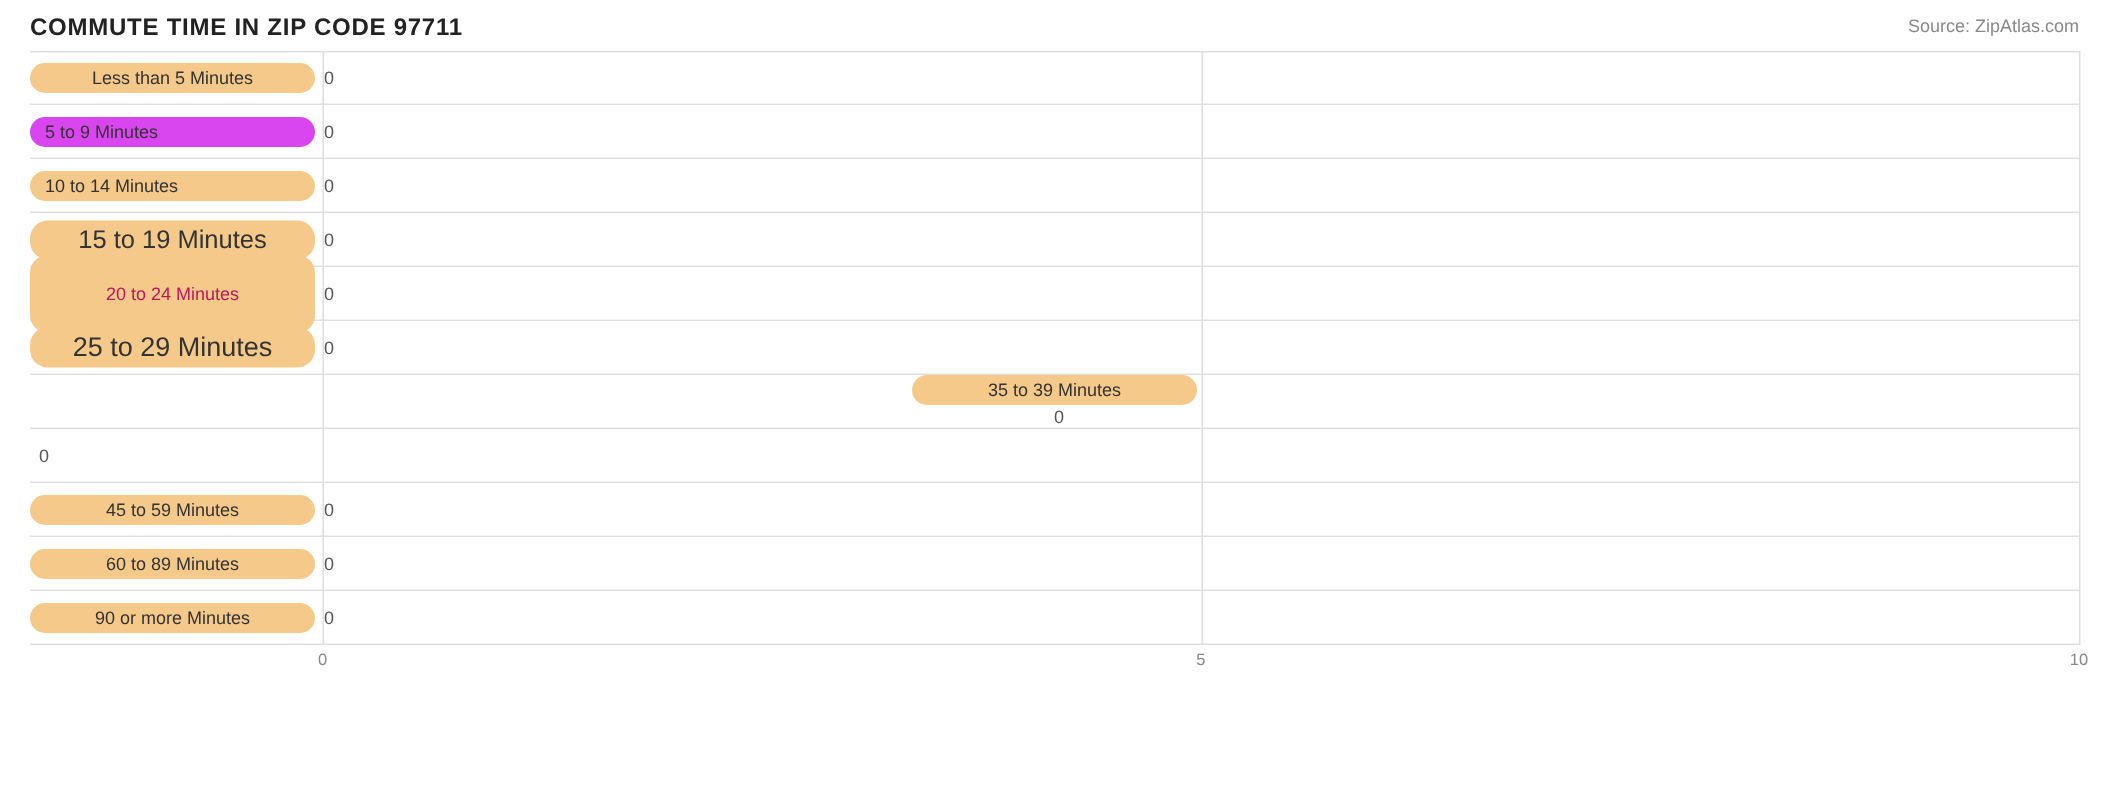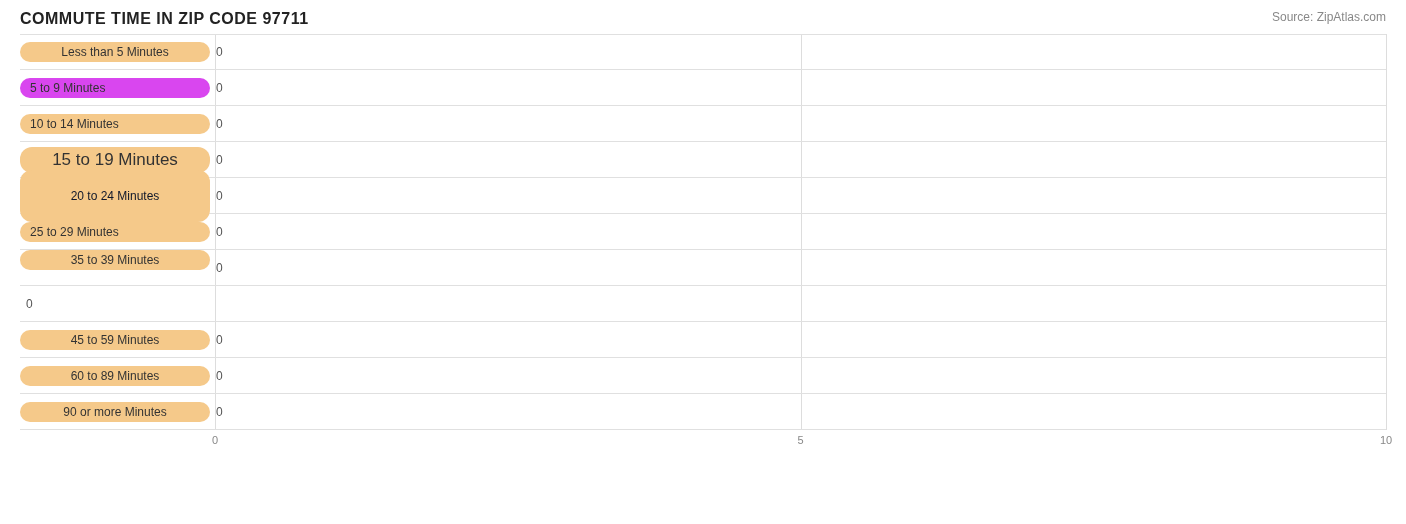--- a/index.html
+++ b/index.html
@@ -68,32 +68,32 @@
           <span style="font-size: 12px; color: rgb(85, 85, 85); margin-left: 6px; font-family: Arial, sans-serif;">0</span>
         </div>
       </div>
       <div style="display: flex; align-items: center; height: 36px; border-bottom: 1px solid rgb(224, 224, 224); position: relative;">
         <div style="width: 190px; min-width: 190px; font-size: 17px; color: rgb(51, 51, 51); background: rgb(245, 201, 138); border-radius: 12px; padding: 3px 10px; text-align: center; z-index: 2; position: relative; font-family: Arial, sans-serif; white-space: nowrap; overflow: hidden; text-overflow: ellipsis;">15 to 19 Minutes</div>
         <div style="flex: 1 1 0%; height: 100%; position: relative; display: flex; align-items: center;">
           <span style="font-size: 12px; color: rgb(85, 85, 85); margin-left: 6px; font-family: Arial, sans-serif;">0</span>
         </div>
       </div>
       <div style="display: flex; align-items: center; height: 36px; border-bottom: 1px solid rgb(224, 224, 224); position: relative;">
-        <div style="width: 190px; min-width: 190px; font-size: 12px; color: #0f172a; background: rgb(245, 201, 138); border-radius: 12px; padding: 19px 10px; text-align: center; z-index: 2; position: relative; font-family: Arial, sans-serif; white-space: nowrap; overflow: hidden; text-overflow: ellipsis;">20 to 24 Minutes</div>
+        <div style="width: 190px; min-width: 190px; font-size: 12px; color: #be185d; background: rgb(245, 201, 138); border-radius: 12px; padding: 19px 10px; text-align: center; z-index: 2; position: relative; font-family: Arial, sans-serif; white-space: nowrap; overflow: hidden; text-overflow: ellipsis;">20 to 24 Minutes</div>
         <div style="flex: 1 1 0%; height: 100%; position: relative; display: flex; align-items: center;">
           <span style="font-size: 12px; color: rgb(85, 85, 85); margin-left: 6px; font-family: Arial, sans-serif;">0</span>
         </div>
       </div>
       <div style="display: flex; align-items: center; height: 36px; border-bottom: 1px solid rgb(224, 224, 224); position: relative;">
-        <div style="width: 190px; min-width: 190px; font-size: 12px; color: rgb(51, 51, 51); background: rgb(245, 201, 138); border-radius: 12px; padding: 3px 10px; text-align: left; z-index: 2; position: relative; font-family: Arial, sans-serif; white-space: nowrap; overflow: hidden; text-overflow: ellipsis;">25 to 29 Minutes</div>
+        <div style="width: 190px; min-width: 190px; font-size: 18px; color: rgb(51, 51, 51); background: rgb(245, 201, 138); border-radius: 12px; padding: 3px 10px; text-align: center; z-index: 2; position: relative; font-family: Arial, sans-serif; white-space: nowrap; overflow: hidden; text-overflow: ellipsis;">25 to 29 Minutes</div>
         <div style="flex: 1 1 0%; height: 100%; position: relative; display: flex; align-items: center;">
           <span style="font-size: 12px; color: rgb(85, 85, 85); margin-left: 6px; font-family: Arial, sans-serif;">0</span>
         </div>
       </div>
-      <div style="display: flex; align-items: flex-start; height: 36px; border-bottom: 1px solid rgb(224, 224, 224); position: relative;">
+      <div style="display: flex; align-items: center; height: 36px; border-bottom: 1px solid rgb(224, 224, 224); position: relative; flex-direction: column;">
         <div style="width: 190px; min-width: 190px; font-size: 12px; color: rgb(51, 51, 51); background: rgb(245, 201, 138); border-radius: 12px; padding: 3px 10px; text-align: center; z-index: 2; position: relative; font-family: Arial, sans-serif; white-space: nowrap; overflow: hidden; text-overflow: ellipsis;">35 to 39 Minutes</div>
         <div style="flex: 1 1 0%; height: 100%; position: relative; display: flex; align-items: center;">
           <span style="font-size: 12px; color: rgb(85, 85, 85); margin-left: 6px; font-family: Arial, sans-serif;">0</span>
         </div>
       </div>
       <div style="display: flex; align-items: center; height: 36px; border-bottom: 1px solid rgb(224, 224, 224); position: relative;">
         <div style="flex: 1 1 0%; height: 100%; position: relative; display: flex; align-items: center;">
           <span style="font-size: 12px; color: rgb(85, 85, 85); margin-left: 6px; font-family: Arial, sans-serif;">0</span>
         </div>
       </div>

